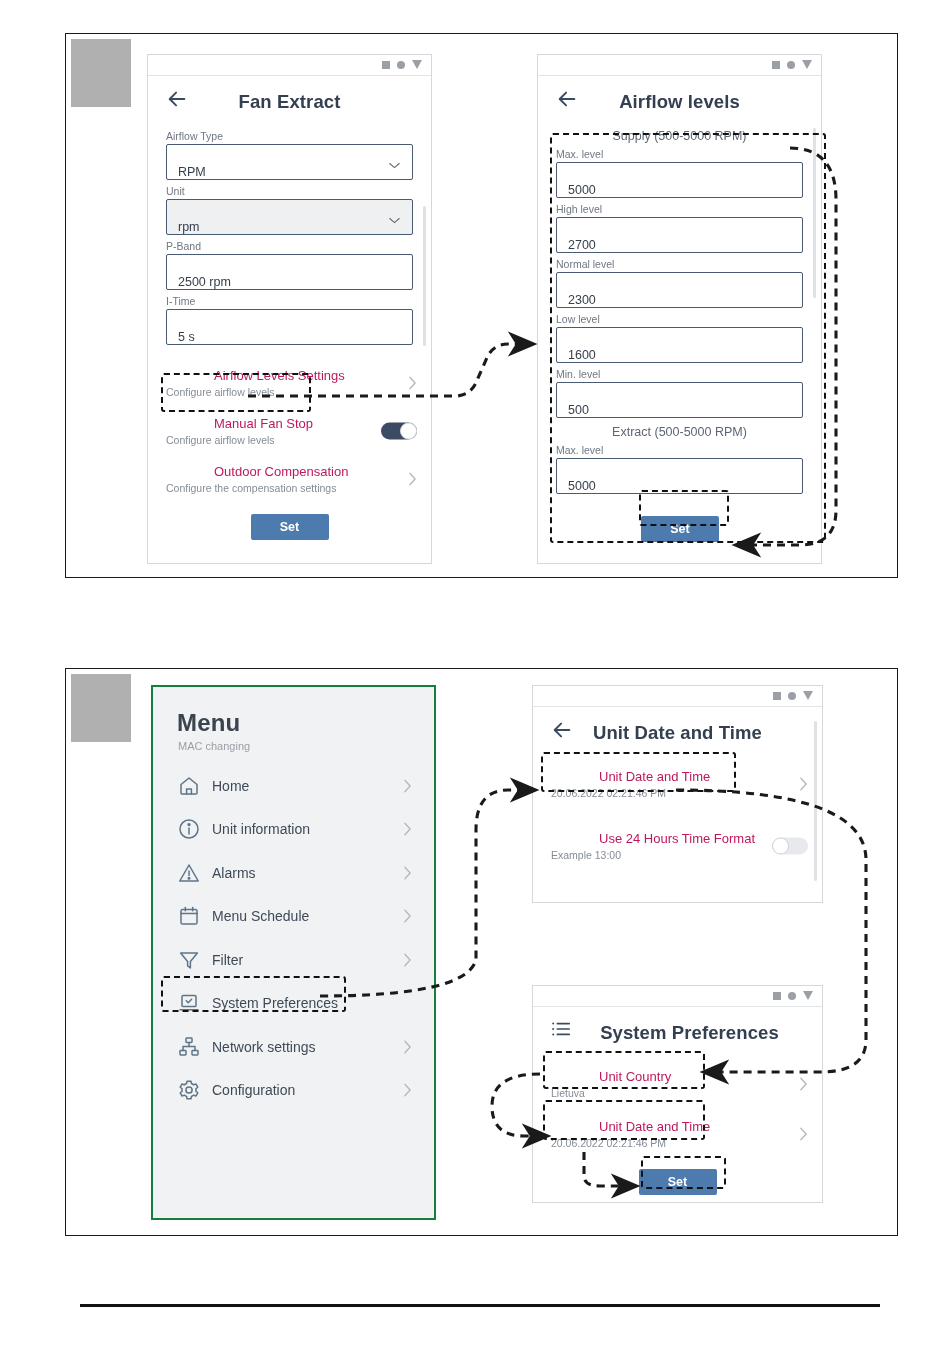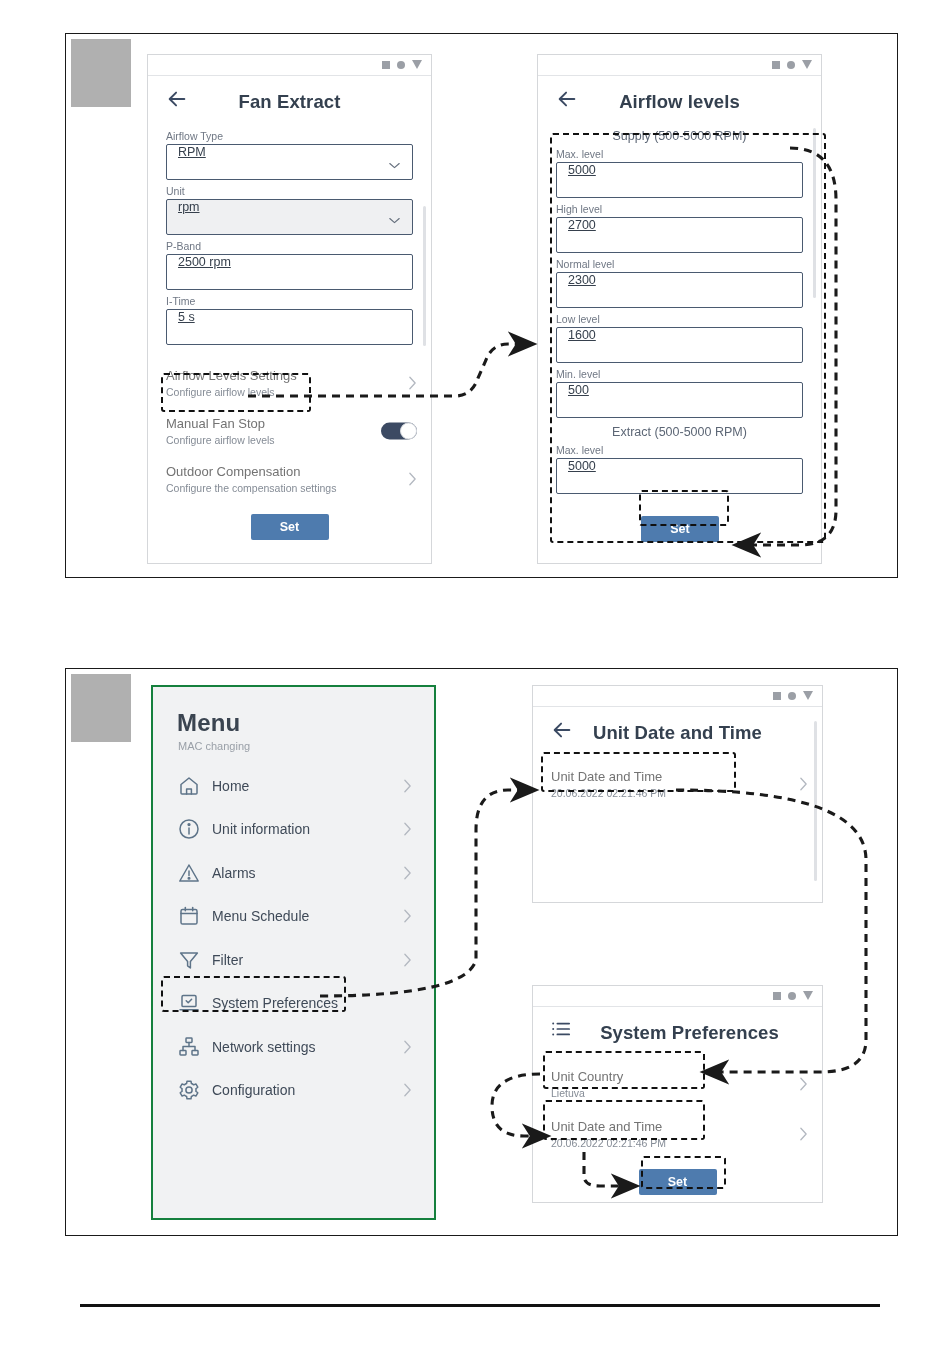--- a/index.html
+++ b/index.html
@@ -25,29 +25,29 @@
 
   .pg-header{display:flex;align-items:center;padding:10px 0 4px 0;position:relative;height:32px;}
   .back-arrow{position:absolute;left:18px;top:12px;width:22px;height:22px;}
   .hamburger{position:absolute;left:18px;top:13px;width:20px;height:18px;}
   .pg-title{width:100%;text-align:center;font-size:18.5px;color:#34404f;font-weight:600;letter-spacing:.1px;}
   .pg-title.left-pad{padding-left:24px;}
 
   
   .field{margin:0 18px 5px 18px;}
   .field-label{font-size:10.5px;color:#6f7784;margin-bottom:2px;line-height:12px;}
-  .field-box{border:1.3px solid #4a5a70;border-radius:2px;height:36px;display:flex;align-items:flex-start;
-             padding:0 11px;font-size:12.5px;color:#36404d;background:#fff;position:relative;box-sizing:border-box;text-decoration:underline;}
+  .field-box{border:1.3px solid #4a5a70;border-radius:2px;height:36px;display:flex;align-items:flex-end;
+             padding:0 11px;font-size:12.5px;color:#36404d;background:#fff;position:relative;box-sizing:border-box;}
   .field-box.shaded{background:#eff0f2;}
   .chev-down{position:absolute;right:12px;top:13px;width:11px;height:7px;}
   .sec-cap{text-align:center;font-size:12.5px;color:#5c6675;margin:7px 0 5px 0;}
 
   
   .list-row{position:relative;padding:5px 34px 5px 18px;}
-  .row-title{font-size:13px;color:#737373;line-height:17px;}
+  .row-title{font-size:13px;color:#be185d;line-height:17px;margin-left:48px;}
   .row-sub{font-size:10.5px;color:#858c96;line-height:14px;margin-top:1px;}
   .chev-right{position:absolute;right:14px;top:50%;transform:translateY(-50%);width:9px;height:14px;}
 
   .toggle{position:absolute;right:14px;top:50%;transform:translateY(-50%);
           width:36px;height:17px;border-radius:9px;background:#e7e9ee;}
   .toggle .knob{position:absolute;width:17px;height:17px;border-radius:50%;background:#fff;
                 border:1.3px solid #cfd3da;box-sizing:border-box;top:0;}
   .toggle.on{background:#3c4a63;}
   .toggle.on .knob{right:0;border-color:#d8dbe0;}
   .toggle.off .knob{left:0;}
@@ -403,20 +403,27 @@
           <svg viewBox="0 0 10 16" width="9" height="14" fill="none" stroke="#b3b8c0" stroke-width="1.5" stroke-linecap="round" stroke-linejoin="round">
               <path d="M2 1.5l6 6.5-6 6.5"></path>
             </svg></span>
       </div>
 
       <div style="height:10px"></div>
 
 
       <div style="height:10px"></div>
 
+      <div class="list-row">
+        <div class="row-title">Use 24 Hours Time Format</div>
+        <div class="row-sub">Example 13:00</div>
+        <span class="toggle off">
+            <span class="knob"></span>
+          </span>
+      </div>
 
       <div class="scroll-track" style="top:14px;height:160px;"></div>
     </div>
   </div>
 
   <div class="phone" style="left:466px;top:316px;width:291px;height:218px;">
     <div class="statusbar">
       <div class="status-icons">
         <div class="ic-sq"></div>
         <div class="ic-ci"></div>

